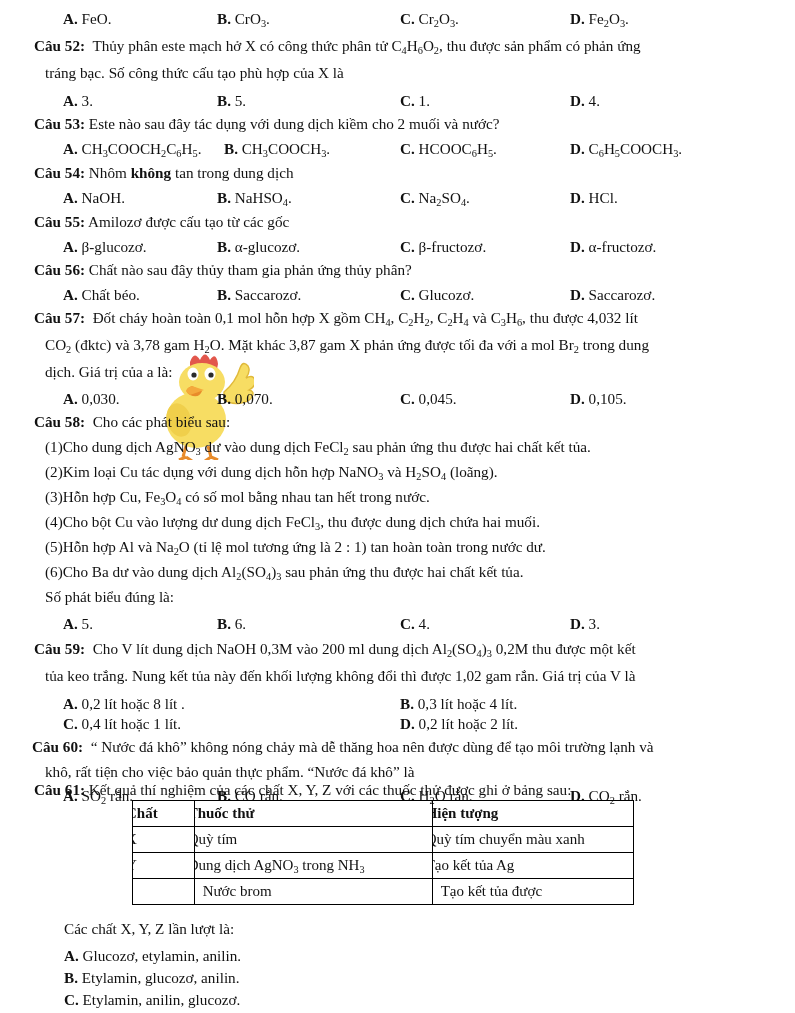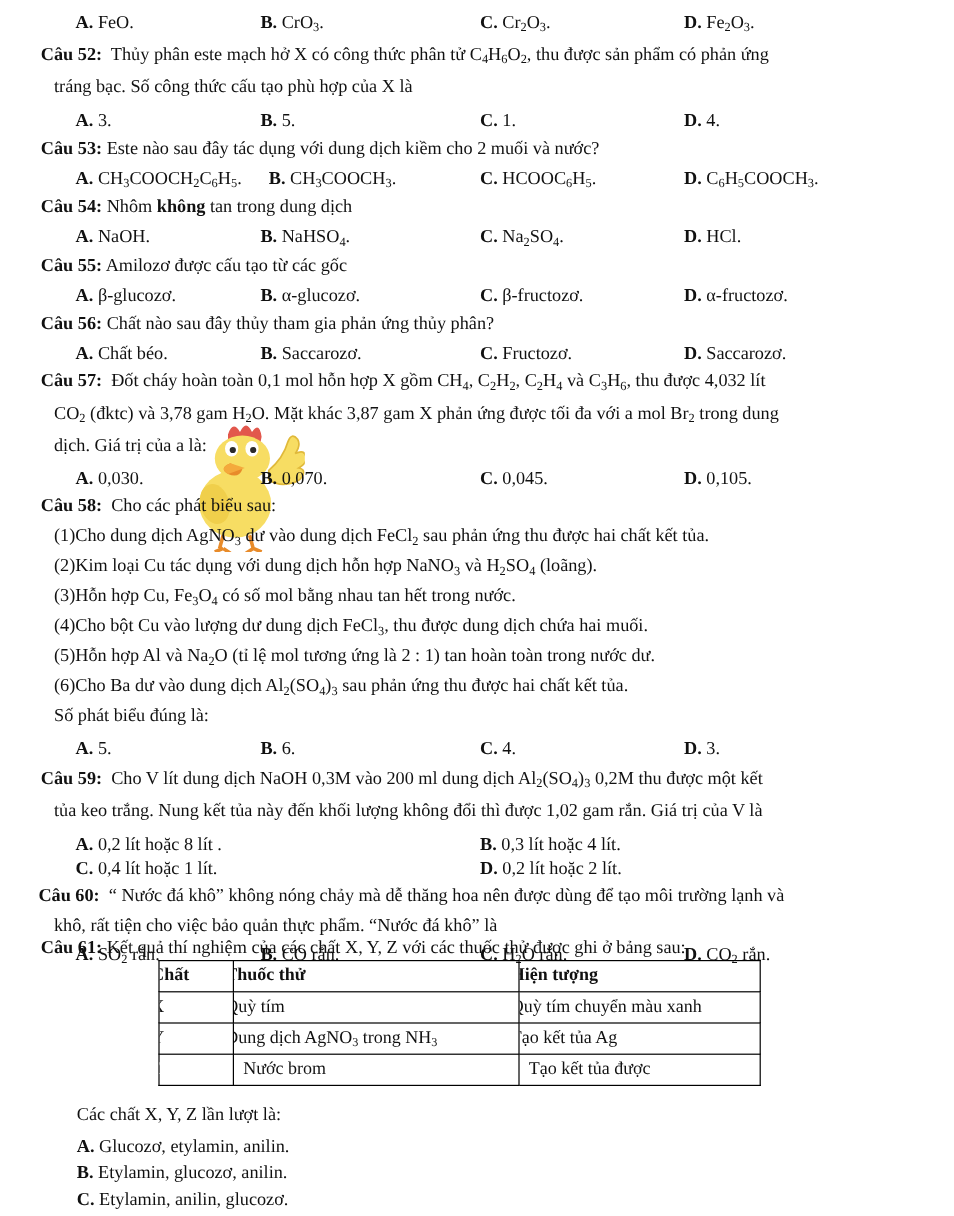--- a/index.html
+++ b/index.html
@@ -166,21 +166,21 @@
 
     <div class="line qstart" style="top:214px"><span class="q-label">Câu 55:</span> <span>Amilozơ được cấu tạo từ các gốc</span></div>
     <div class="line colA" style="top:239px"><span class="opt-label">A.</span> <span>β-glucozơ.</span></div>
     <div class="line colB" style="top:239px"><span class="opt-label">B.</span> <span>α-glucozơ.</span></div>
     <div class="line colC" style="top:239px"><span class="opt-label">C.</span> <span>β-fructozơ.</span></div>
     <div class="line colD" style="top:239px"><span class="opt-label">D.</span> <span>α-fructozơ.</span></div>
 
     <div class="line qstart" style="top:262px"><span class="q-label">Câu 56:</span> <span>Chất nào sau đây thủy tham gia phản ứng thủy phân?</span></div>
     <div class="line colA" style="top:287px"><span class="opt-label">A.</span> <span>Chất béo.</span></div>
     <div class="line colB" style="top:287px"><span class="opt-label">B.</span> <span>Saccarozơ.</span></div>
-    <div class="line colC" style="top:287px"><span class="opt-label">C.</span> <span>Fructozơ.</span></div>
+    <div class="line colC" style="top:287px"><span class="opt-label">C.</span> <span>Glucozơ.</span></div>
     <div class="line colD" style="top:287px"><span class="opt-label">D.</span> <span>Saccarozơ.</span></div>
 
     <div class="line qstart" style="top:310px"><span class="q-label">Câu 57:</span>&nbsp; <span>Đốt cháy hoàn toàn 0,1 mol hỗn hợp X gồm CH<sub>4</sub>, C<sub>2</sub>H<sub>2</sub>, C<sub>2</sub>H<sub>4</sub> và C<sub>3</sub>H<sub>6</sub>, thu được 4,032 lít</span></div>
     <div class="line" style="left:45px; top:337px">CO<sub>2</sub> (đktc) và 3,78 gam H<sub>2</sub>O. Mặt khác 3,87 gam X phản ứng được tối đa với a mol Br<sub>2</sub> trong dung</div>
     <div class="line" style="left:45px; top:364px">dịch. Giá trị của a là:</div>
     <div class="line colA" style="top:391px"><span class="opt-label">A.</span> <span>0,030.</span></div>
     <div class="line colB" style="top:391px"><span class="opt-label">B.</span> <span>0,070.</span></div>
     <div class="line colC" style="top:391px"><span class="opt-label">C.</span> <span>0,045.</span></div>
     <div class="line colD" style="top:391px"><span class="opt-label">D.</span> <span>0,105.</span></div>
 

